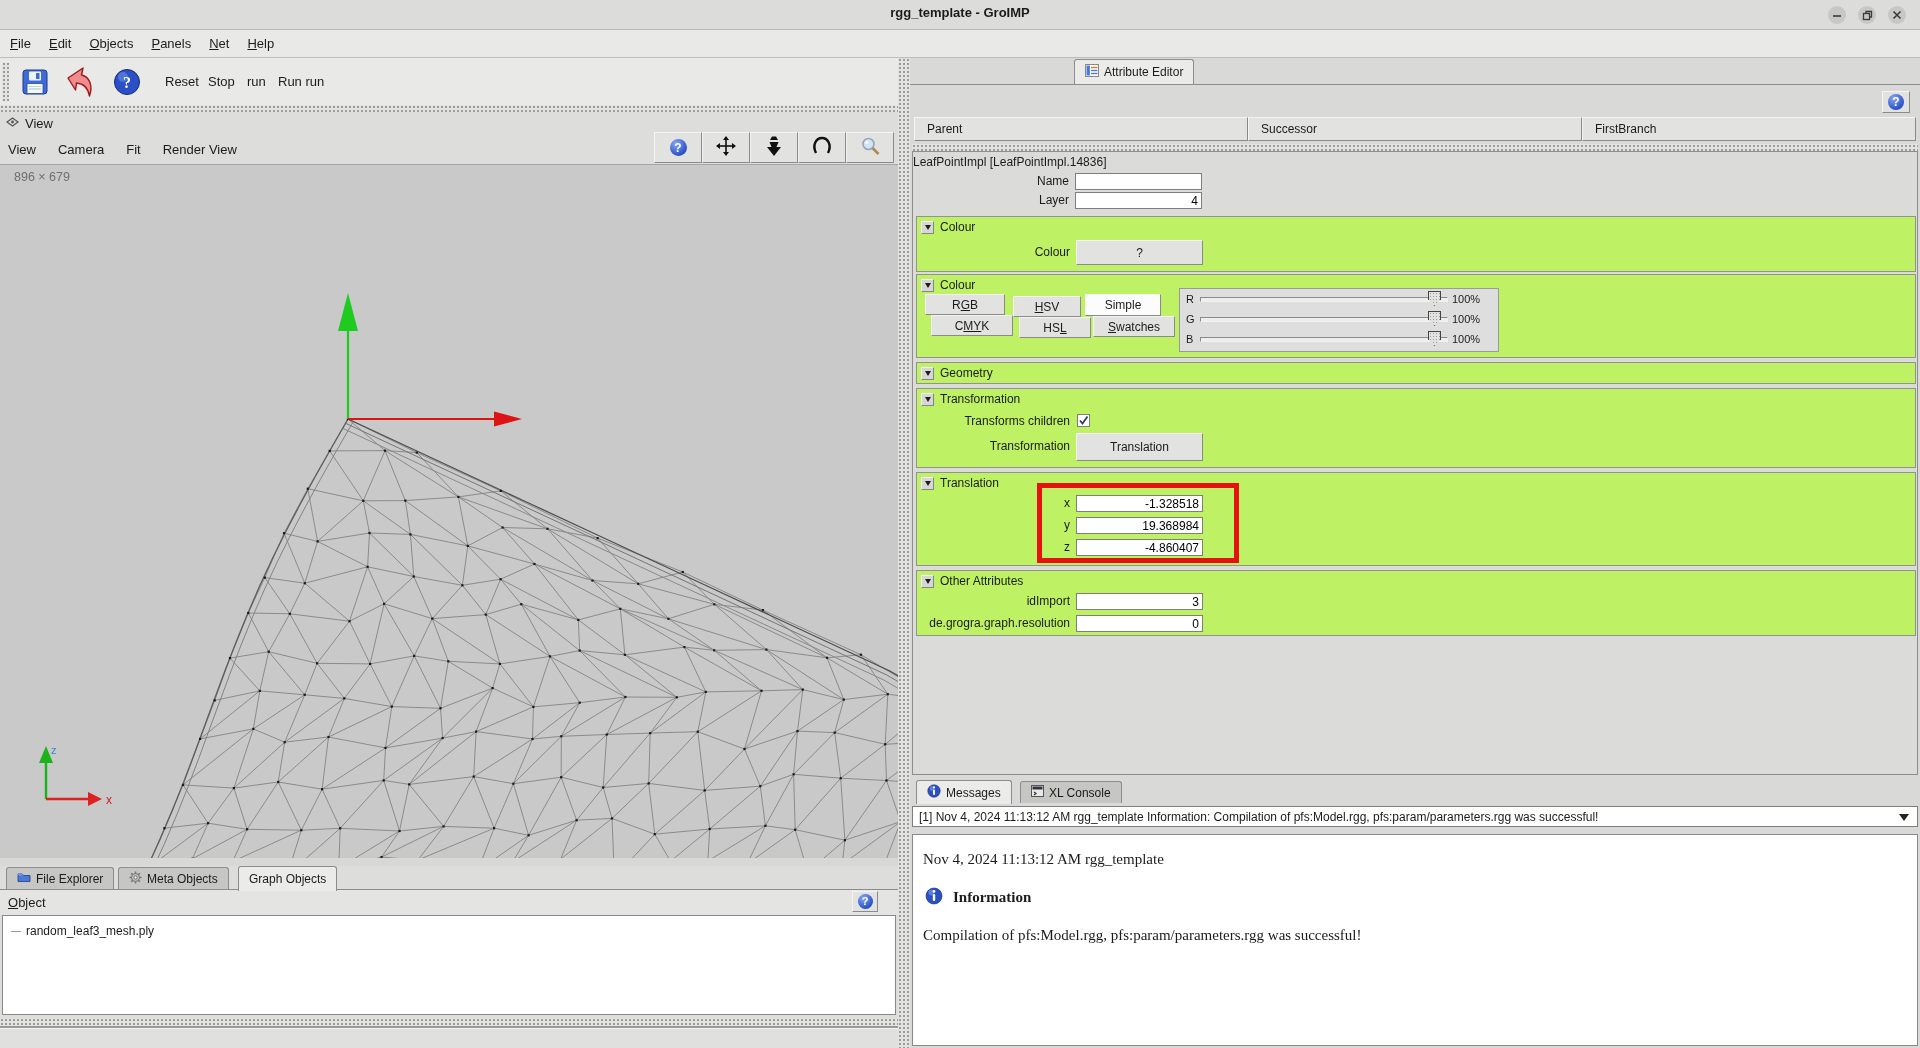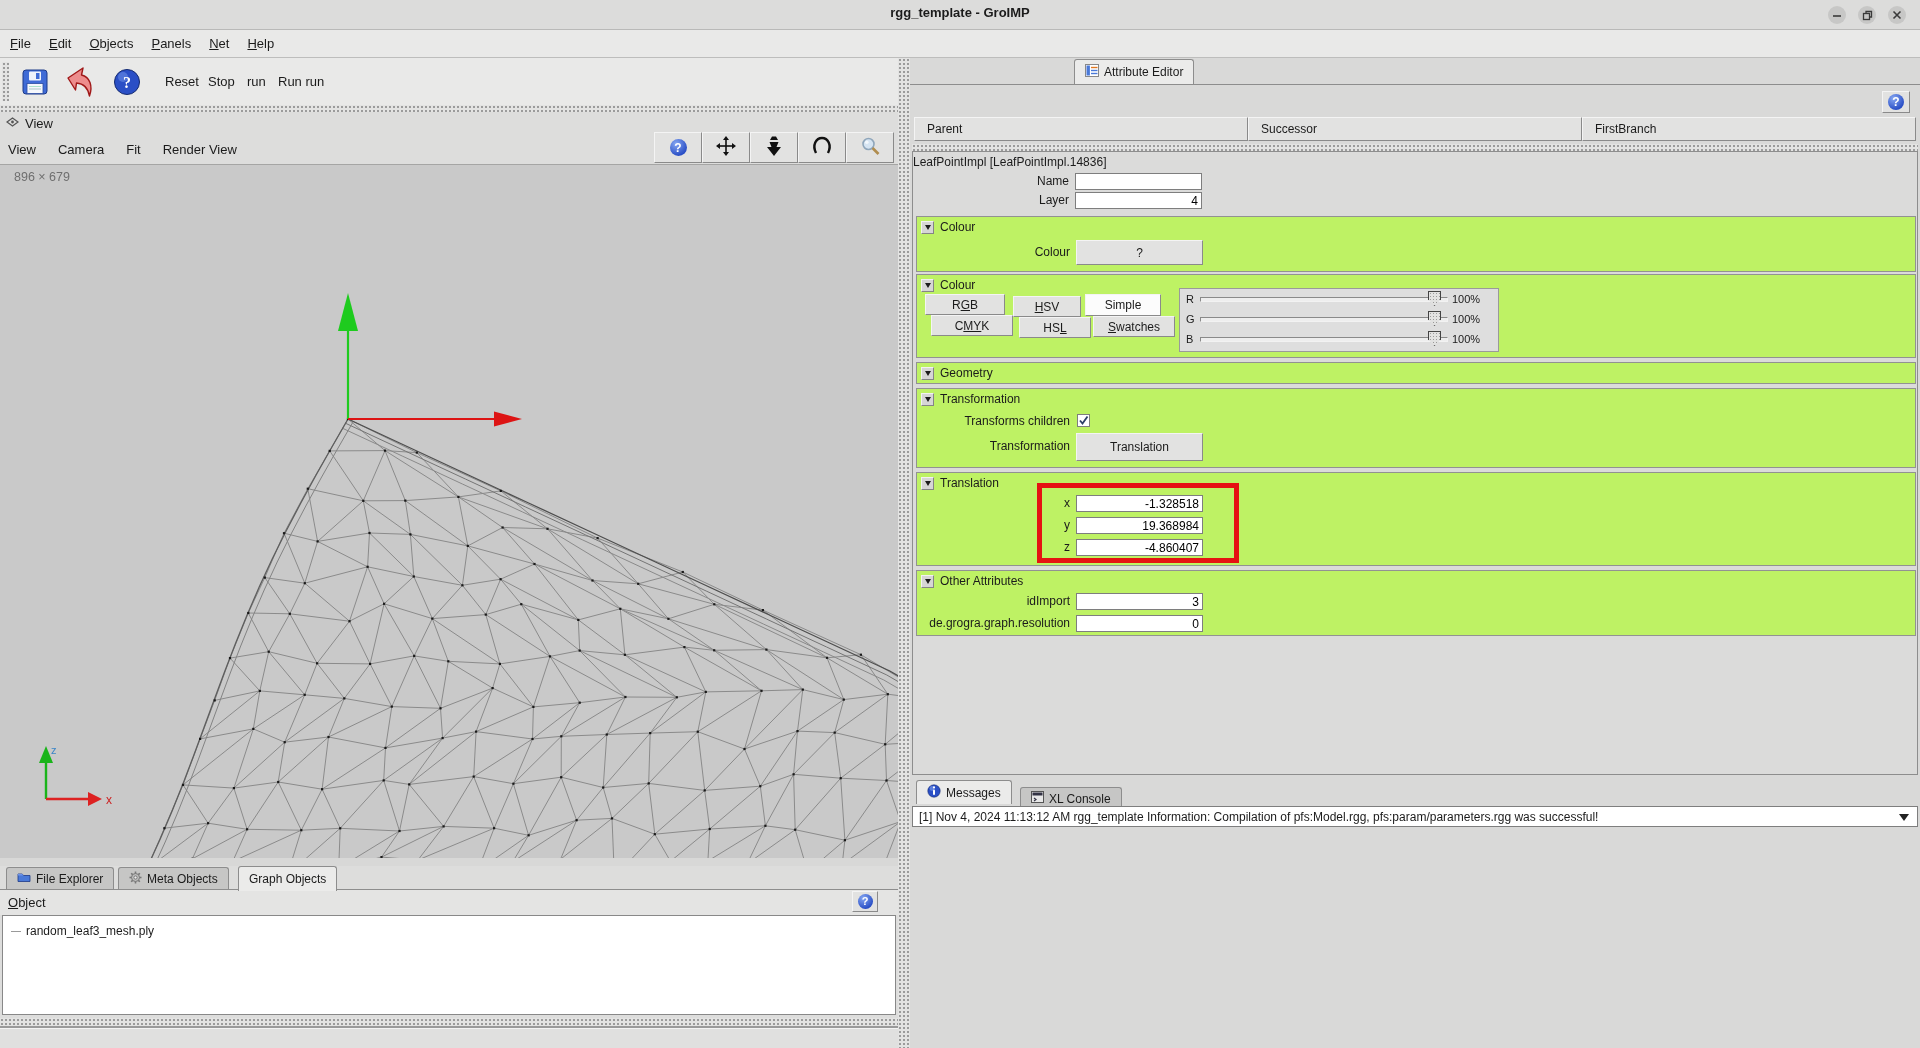--- a/index.html
+++ b/index.html
@@ -527,28 +527,39 @@
   <div class="abs" style="left:0;top:720px;width:1010px;height:270px;background:#d9d9d8;">
     <div class="tab active" style="left:6px;top:2px;height:24px;">
       <span><svg width="14" height="14" viewBox="0 0 14 14">
             <circle cx="7" cy="7" r="6.2" fill="#2a4fc6" stroke="#142a70" stroke-width="0.6"></circle>
             <circle cx="5" cy="4.5" r="2.4" fill="#7b9cee" opacity="0.6"></circle>
             <rect x="6" y="5.5" width="2" height="5.5" rx="1" fill="#fff"></rect>
             <circle cx="7" cy="3.4" r="1.1" fill="#fff"></circle>
           </svg></span>
       <span>Messages</span>
     </div>
-    <div class="tab" style="left:110px;top:9px;">
+    <div class="tab" style="left:110px;top:3px;">
       <span><svg width="13" height="12" viewBox="0 0 13 12">
             <rect x="0.5" y="0.5" width="12" height="11" fill="#e8e8e8" stroke="#555"></rect>
             <rect x="1.5" y="1.5" width="10" height="3" fill="#334"></rect>
             <path d="M3 7 L5 8.5 L3 10" stroke="#334" fill="none" stroke-width="1.2"></path>
           </svg></span>
       <span>XL Console</span>
     </div>
     <div class="abs" style="left:2px;top:28px;width:1006px;height:21px;background:#fff;border:1px solid #7e7e7e;display:flex;align-items:center;">
       <span style="padding-left:6px;white-space:nowrap;overflow:hidden;flex:1;">[1] Nov 4, 2024 11:13:12 AM rgg_template Information: Compilation of pfs:Model.rgg, pfs:param/parameters.rgg was successful!</span>
       <span style="padding:0 8px;"><svg width="10" height="7" viewBox="0 0 10 7">
             <polygon points="0,0 10,0 5,7" fill="#222"></polygon>
           </svg></span>
     </div>
+    <div class="abs serif" style="left:2px;top:56px;width:1006px;height:212px;background:#fff;border:1px solid #888;font-size:15px;">
+      <div class="abs" style="left:10px;top:16px;">Nov 4, 2024 11:13:12 AM rgg_template</div>
+      <span class="abs" style="left:12px;top:52px;"><svg width="18" height="18" viewBox="0 0 18 18">
+            <circle cx="9" cy="9" r="8" fill="#2a4fc6" stroke="#142a70" stroke-width="0.6"></circle>
+            <circle cx="6.4" cy="5.6" r="3" fill="#7b9cee" opacity="0.6"></circle>
+            <rect x="7.8" y="7" width="2.4" height="7" rx="1.2" fill="#fff"></rect>
+            <circle cx="9" cy="4.4" r="1.4" fill="#fff"></circle>
+          </svg></span>
+      <div class="abs" style="left:40px;top:54px;font-weight:bold;">Information</div>
+      <div class="abs" style="left:10px;top:92px;">Compilation of pfs:Model.rgg, pfs:param/parameters.rgg was successful!</div>
+    </div>
   </div>
 </div>
 
 </body></html>

